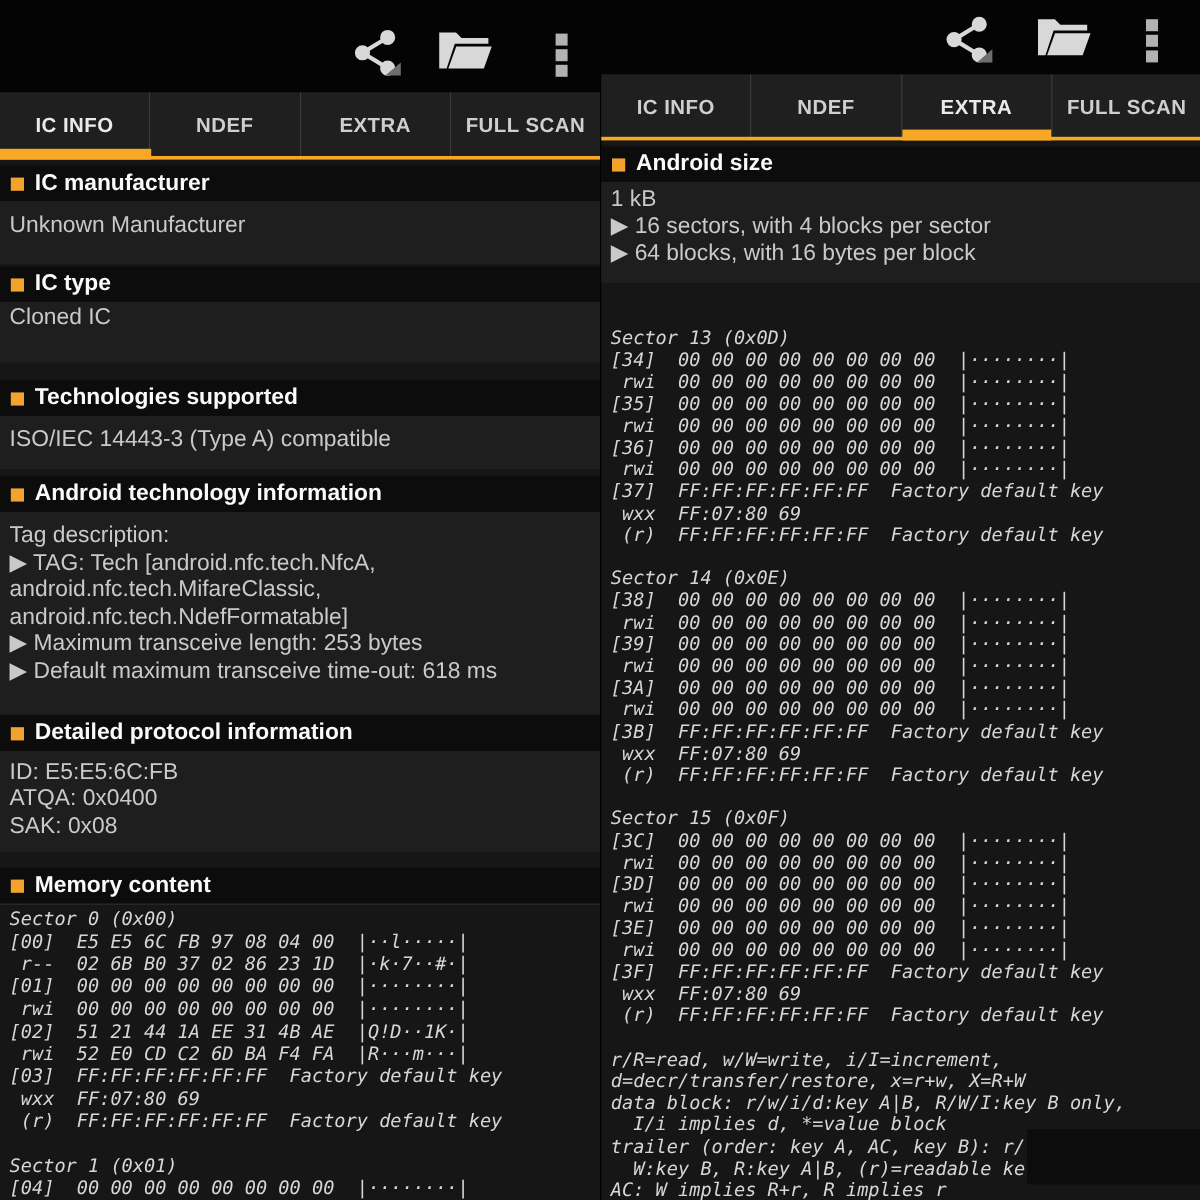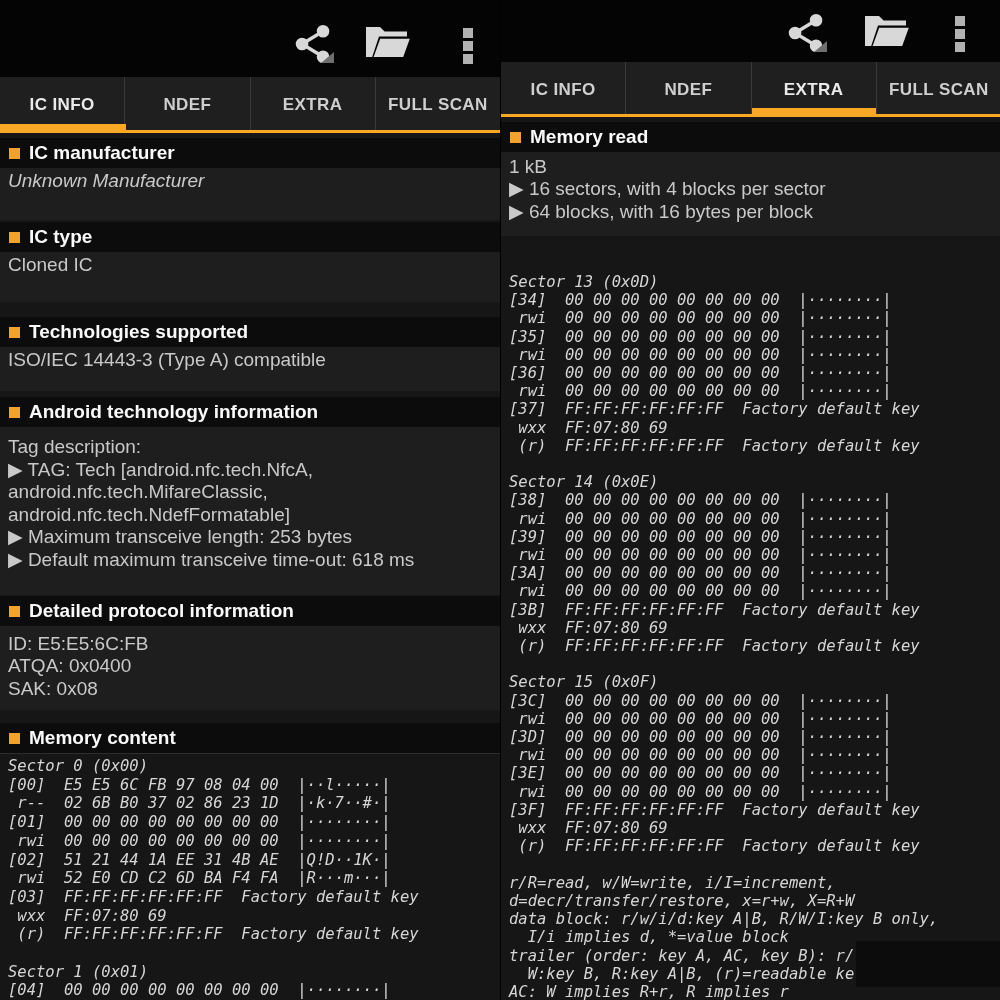--- a/index.html
+++ b/index.html
@@ -43,23 +43,23 @@
   .sec-h{position:absolute;left:0;width:100%;height:30px;background:#0c0c0c;
          border-bottom:1px solid #2d2d2d;display:flex;align-items:center;}
   .sec-h .bullet{width:11px;height:11px;background:var(--bullet);margin:0 9px 0 9px;flex:none;}
   .sec-h .t{color:#fafafa;font-weight:bold;font-size:19px;}
   .sec-b{position:absolute;left:0;width:100%;background:#1e1e1e;color:#c9c9c9;
          font-size:19px;white-space:pre-line;padding-left:8px;box-sizing:border-box;}
   .mono{position:absolute;left:0;width:100%;margin:0;padding:0 0 0 8px;box-sizing:border-box;
         font-family:"DejaVu Sans Mono",monospace;color:#d6d6d6;white-space:pre;font-style:italic;}
 
   
-  .lh1{top:138px;} .lb1{top:168px;height:52px;line-height:26px;padding-top:0;font-style:italic;}
+  .lh1{top:138px;} .lb1{top:168px;height:52px;line-height:26px;padding-top:7px;}
   .lh2{top:222px;} .lb2{top:252px;height:50px;line-height:26px;padding-top:0;}
-  .lh3{top:317px;} .lb3{top:347px;height:44px;line-height:26px;padding-top:0;}
+  .lh3{top:317px;} .lb3{top:347px;height:44px;line-height:26px;padding-top:7px;}
   .lh4{top:397px;} .lb4{top:427px;height:168px;line-height:22.5px;padding-top:9px;}
   .lh5{top:596px;} .lb5{top:626px;height:84px;line-height:22.3px;padding-top:7px;}
   .lh6{top:723px;}
   .dumpL{top:757px;height:243px;font-size:15.5px;line-height:18.7px;}
 
   
   .rh1{top:122px;} .rb1{top:152px;height:84px;line-height:22.4px;padding-top:4px;}
   .dumpR{top:273px;height:727px;font-size:15.5px;line-height:18.2px;}
 
   .redact{position:absolute;left:355px;top:941px;width:145px;height:46px;background:#0c0c0c;}
@@ -194,21 +194,21 @@
     <div class="tabbar">
       <div class="tab">IC INFO</div>
       <div class="tab">NDEF</div>
       <div class="tab active">EXTRA</div>
       <div class="tab">FULL SCAN</div>
       <div class="tab-indicator"></div>
     </div>
 
     <div class="sec-h rh1">
       <span class="bullet"></span>
-      <span class="t">Memory read</span>
+      <span class="t">Android size</span>
     </div>
     <div class="sec-b rb1">1 kB
 ▶ 16 sectors, with 4 blocks per sector
 ▶ 64 blocks, with 16 bytes per block</div>
 
     <pre class="mono dumpR">Sector 13 (0x0D)
 [34]  00 00 00 00 00 00 00 00  |········|
  rwi  00 00 00 00 00 00 00 00  |········|
 [35]  00 00 00 00 00 00 00 00  |········|
  rwi  00 00 00 00 00 00 00 00  |········|

